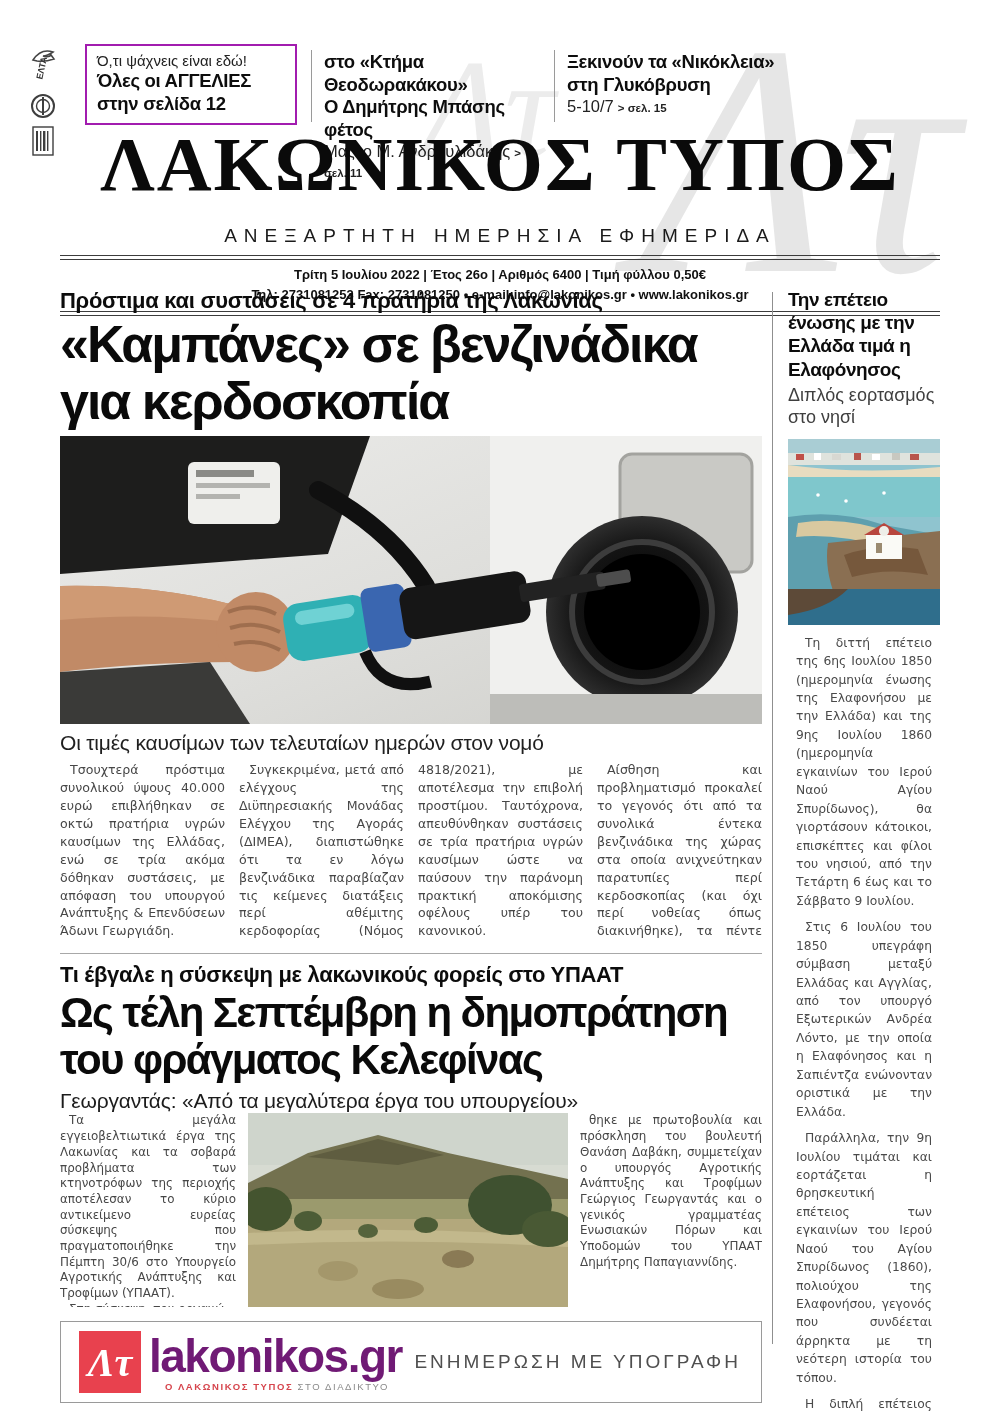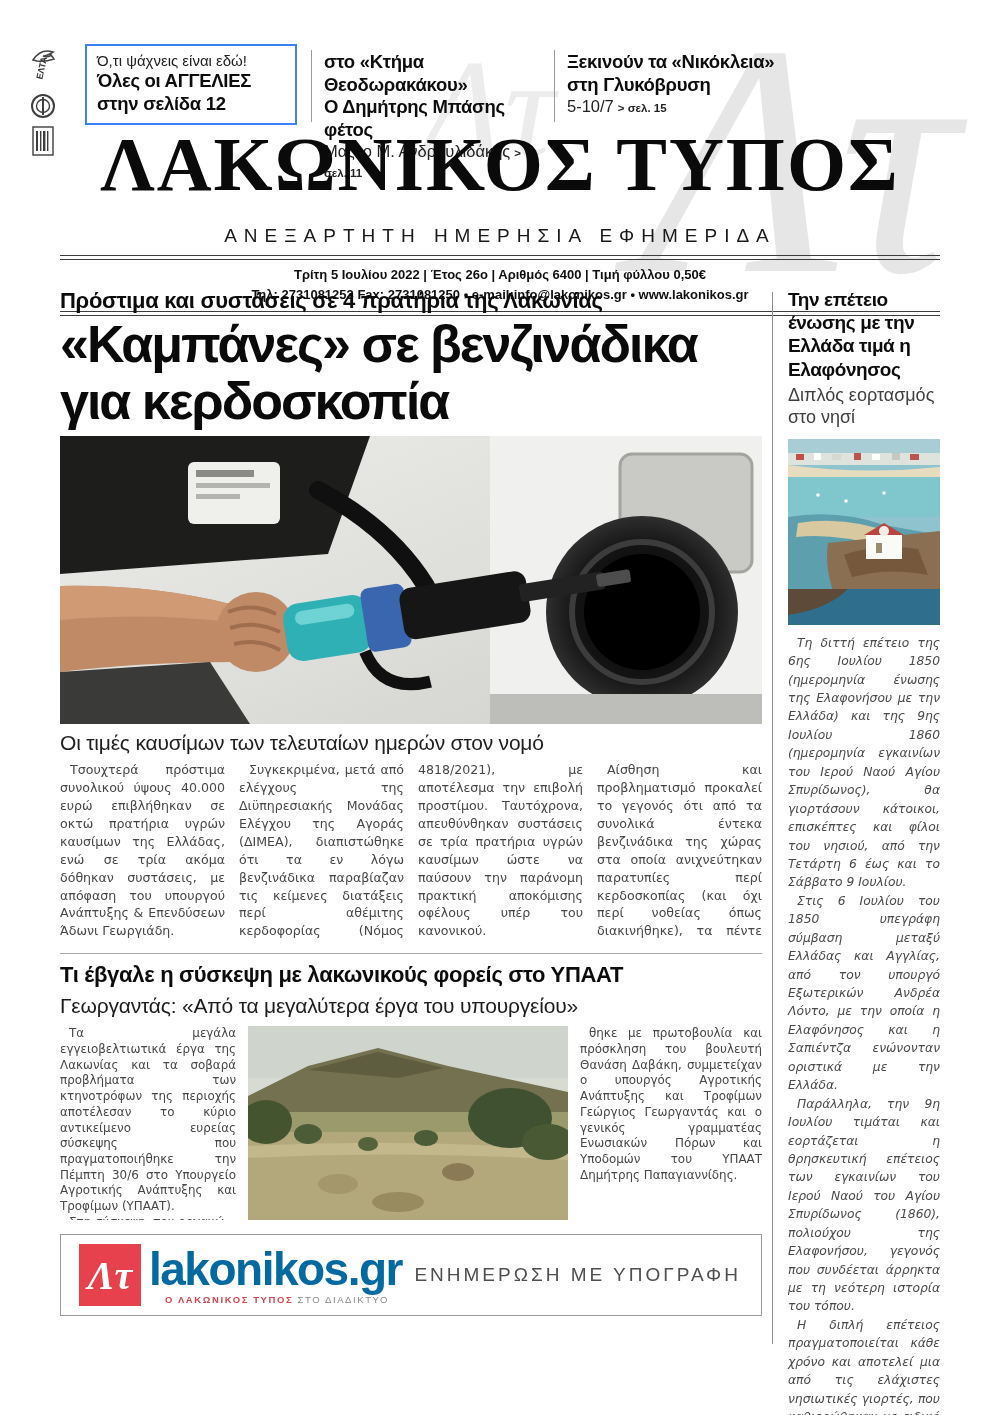--- a/index.html
+++ b/index.html
@@ -8,21 +8,21 @@
   .wm{position:absolute;z-index:0;font-family:"Liberation Serif",serif;font-style:italic;
       color:#c9c9c9;pointer-events:none;user-select:none;}
   .wm1{left:640px;top:-30px;font-size:330px;opacity:.45;}
   .wm2{left:420px;top:28px;font-size:140px;opacity:.35;}
   .z{position:relative;z-index:1;}
 
   
   .left-icons{position:absolute;left:26px;top:46px;width:34px;display:flex;flex-direction:column;gap:7px;align-items:center;}
   .teasers{position:absolute;left:85px;top:44px;width:885px;display:flex;align-items:flex-start;}
   .teaser{line-height:1.22;}
-  .t-box{border:2px solid #3b82f6;padding:6px 10px 8px;width:188px;margin-right:14px;}
+  .t-box{border:2px solid #a21caf;padding:6px 10px 8px;width:188px;margin-right:14px;}
   .t-plain{padding:7px 12px 0 12px;}
   .t-l1{font-size:15px;color:#222;}
   .t-b{font-size:18.5px;font-weight:bold;letter-spacing:-.3px;color:#0d0d0d;}
   .t-reg{font-size:16.5px;color:#222;}
   .t-ref{font-size:11.5px;font-weight:bold;color:#222;margin-left:4px;}
   .t-div{width:1px;background:#9a9a9a;height:72px;margin-top:6px;}
 
   
   .masthead{position:absolute;left:60px;top:126px;width:880px;text-align:center;}
   .mast-title{font-family:"Liberation Serif",serif;font-weight:bold;font-size:76px;
@@ -39,49 +39,49 @@
   .photo-lead{width:702px;height:288px;margin-top:6px;display:block;}
   .caption{font-size:21px;color:#1f1f1f;margin:7px 0 6px;letter-spacing:-.2px;}
   .body-cols{column-count:4;column-gap:14px;height:186px;overflow:hidden;
              font-family:"DejaVu Sans",sans-serif;font-size:12.6px;line-height:1.42;
              text-align:justify;color:#474747;border-bottom:1px solid #a8a8a8;padding-bottom:6px;}
   .body-cols p{margin:0;text-indent:10px;}
   .cont{text-align:right;font-size:11.5px;font-weight:bold;color:#555;margin-top:2px;break-inside:avoid;}
 
   .article2{margin-top:8px;}
   .headline2{font-size:42px;font-weight:800;letter-spacing:-1.6px;line-height:1.12;color:#0a0a0a;margin-top:1px;}
-  .subhead2{font-size:21px;color:#1c1c1c;margin:6px 0 8px;letter-spacing:-.2px;}
+  .subhead2{font-size:21px;color:#1c1c1c;margin:6px 0 0;letter-spacing:-.2px;}
   .a2row{display:flex;gap:12px;height:194px;}
   .a2col{font-family:"DejaVu Sans",sans-serif;font-size:11.9px;line-height:1.32;text-align:justify;
          color:#474747;overflow:hidden;}
   .a2col p{margin:0;text-indent:9px;}
   .a2left{width:180px;}
   .a2right{width:186px;display:flex;flex-direction:column;gap:36px;}
   .photo-dam{width:320px;height:194px;flex:0 0 auto;}
 
   
   .banner{margin-top:14px;border:1px solid #9a9a9a;height:80px;display:flex;align-items:center;padding:0 18px;}
   .b-logo{width:62px;height:62px;background:#e8414e;color:#fff;display:flex;align-items:center;justify-content:center;
           font-family:"Liberation Serif",serif;font-style:italic;font-weight:bold;font-size:40px;flex:0 0 auto;}
   .b-text{margin-left:8px;line-height:1;}
-  .b-site{font-size:46px;font-weight:800;letter-spacing:-1.5px;color:#0369a1;}
+  .b-site{font-size:46px;font-weight:800;letter-spacing:-1.5px;color:#701a75;}
   .b-tag{font-size:9.5px;letter-spacing:1.6px;margin-top:3px;margin-left:16px;}
   .b-tag .red{color:#d6454d;font-weight:bold;}
   .b-tag .gray{color:#8a8a8a;}
   .b-slogan{margin-left:auto;margin-right:2px;font-size:19px;letter-spacing:3px;color:#4f4f4f;}
 
   
   .vrule{position:absolute;left:772px;top:292px;width:1px;height:1052px;background:#8f8f8f;}
   .sidebar{position:absolute;left:788px;top:288px;width:152px;}
   .sb-head{font-size:19px;font-weight:bold;letter-spacing:-.4px;line-height:1.22;color:#0c0c0c;}
   .sb-sub{font-size:18px;color:#3f3f3f;line-height:1.25;margin-top:3px;}
   .photo-isle{width:152px;height:186px;margin-top:10px;display:block;}
   .sb-body{margin-top:9px;font-family:"DejaVu Sans",sans-serif;font-size:12.3px;line-height:1.5;
            text-align:justify;color:#4a4a4a;}
-  .sb-body p{margin:0;text-indent:9px;font-style:italic;}
+  .sb-body p{margin:8px;text-indent:9px;}
 </style>
 </head>
 <body>
 
 <div class="page">
 
   <div class="wm wm1">Λτ</div>
   <div class="wm wm2">Λτ</div>
 
   <div class="left-icons z">
@@ -196,20 +196,24 @@
 
     <div class="body-cols">
       <p>Τσουχτερά πρόστιμα συνολικού ύψους 40.000 ευρώ επιβλήθηκαν σε οκτώ πρατήρια υγρών καυσίμων της Ελλάδας, ενώ σε τρία ακόμα δόθηκαν συστάσεις, με απόφαση του υπουργού Ανάπτυξης &amp; Επενδύσεων Άδωνι Γεωργιάδη.</p>
       <p>Συγκεκριμένα, μετά από ελέγχους της Διϋπηρεσιακής Μονάδας Ελέγχου της Αγοράς (ΔΙΜΕΑ), διαπιστώθηκε ότι τα εν λόγω βενζινάδικα παραβίαζαν τις κείμενες διατάξεις περί αθέμιτης κερδοφορίας (Νόμος 4818/2021), με αποτέλεσμα την επιβολή προστίμου. Ταυτόχρονα, απευθύνθηκαν συστάσεις σε τρία πρατήρια υγρών καυσίμων ώστε να παύσουν την παράνομη πρακτική αποκόμισης οφέλους υπέρ του κανονικού.</p>
       <p>Αίσθηση και προβληματισμό προκαλεί το γεγονός ότι από τα συνολικά έντεκα βενζινάδικα της χώρας στα οποία ανιχνεύτηκαν παρατυπίες περί κερδοσκοπίας (και όχι περί νοθείας όπως διακινήθηκε), τα πέντε βρίσκονται σε περιοχές της Λακωνίας, που αντικατοπτρίζεται στο αυξημένο ποσοστό 45,45% παραβάσεων επί των ελέγχων.</p>
 
     </div>
 
     <div class="article2">
       <div class="kicker">Τι έβγαλε η σύσκεψη με λακωνικούς φορείς στο ΥΠΑΑΤ</div>
+      <div class="headline2">
+        <div>Ως τέλη Σεπτέμβρη η δημοπράτηση</div>
+        <div>του φράγματος Κελεφίνας</div>
+      </div>
       <div class="subhead2">Γεωργαντάς: «Από τα μεγαλύτερα έργα του υπουργείου»</div>
 
       <div class="a2row">
         <div class="a2col a2left">
           <p>Τα μεγάλα εγγειοβελτιωτικά έργα της Λακωνίας και τα σοβαρά προβλήματα των κτηνοτρόφων της περιοχής αποτέλεσαν το κύριο αντικείμενο ευρείας σύσκεψης που πραγματοποιήθηκε την Πέμπτη 30/6 στο Υπουργείο Αγροτικής Ανάπτυξης και Τροφίμων (ΥΠΑΑΤ).</p>
           <p>Στη σύσκεψη, που οργανώ-</p>
         </div>
 
         <svg class="photo-dam" viewBox="0 0 320 194">
           <rect width="320" height="194" fill="#d7dbd2"></rect>

